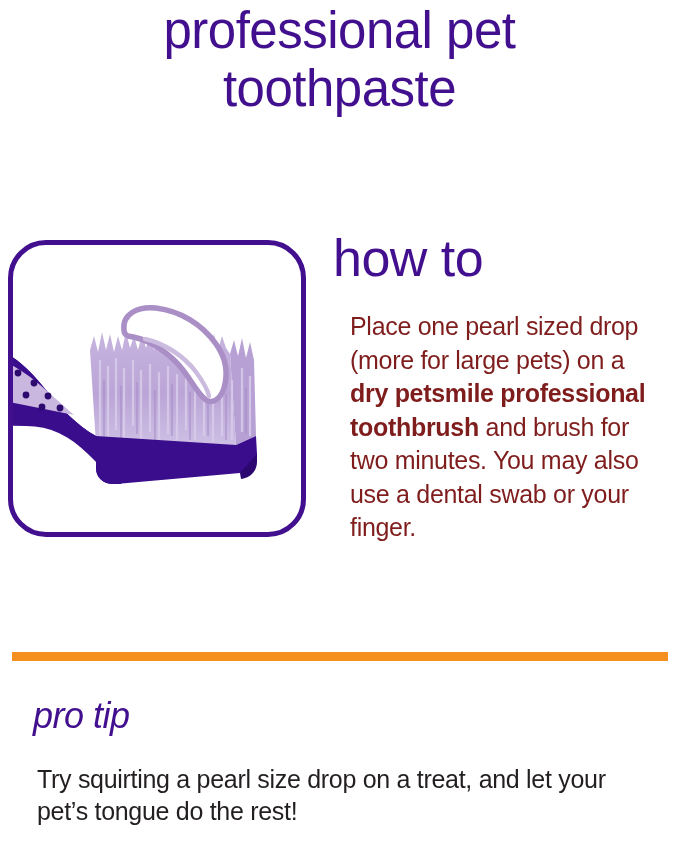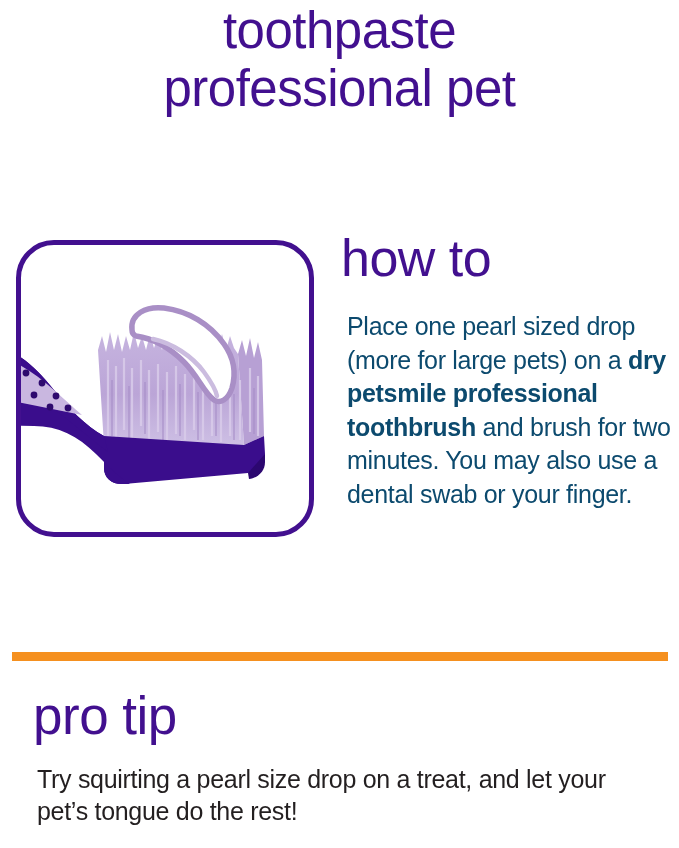--- a/index.html
+++ b/index.html
@@ -34,21 +34,21 @@
     font-weight: 400;
     font-size: 51px;
     line-height: 58px;
     letter-spacing: -0.5px;
   }
   .title-line { display: block; }
 
   
   .howto-section {
     position: absolute;
-    left: 8px;
+    left: 0;
     top: 228px;
     width: 537px;
     height: 330px;
   }
 
   .brush-frame {
     position: absolute;
     left: 8px;
     top: 12px;
     width: 298px;
@@ -79,24 +79,24 @@
     color: #42108F;
     font-size: 52px;
     line-height: 60px;
     font-weight: 400;
     letter-spacing: -0.5px;
     margin: 0;
     padding: 0;
   }
 
   .howto-body {
-    margin: 6px;
+    margin: 17px;
     padding: 0;
     margin-top: 22px;
-    color: #0c4a6e;
+    color: #7f1d1d;
     font-size: 25px;
     line-height: 33.5px;
     font-weight: 400;
     letter-spacing: -0.3px;
   }
   .howto-body b {
     font-weight: 700;
   }
 
   
@@ -111,44 +111,45 @@
 
   
   .protip-section {
     position: absolute;
     left: 33px;
     top: 685px;
     width: 620px;
   }
   .protip-heading {
     color: #42108F;
-    font-size: 53px;
+    font-size: 36px;
     line-height: 62px;
     font-weight: 400;
     letter-spacing: -0.5px;
     margin: 0;
+    font-style: italic;
   }
   .protip-body {
     margin: 4px;
     margin-top: 16px;
     color: #231F20;
     font-size: 25px;
     line-height: 32px;
     font-weight: 400;
     letter-spacing: -0.3px;
   }
 </style>
 </head>
 <body>
 
 <div class="page">
 
   <div class="title">
+    <span class="title-line">professional pet</span>
     <span class="title-line">toothpaste</span>
-    <span class="title-line">professional pet</span>
   </div>
 
   <div class="howto-section">
 
     <div class="brush-frame">
       <svg viewBox="0 0 310 300" xmlns="http://www.w3.org/2000/svg">
         <defs>
           <linearGradient id="bristleGrad" x1="0" y1="0" x2="0" y2="1">
             <stop offset="0%" stop-color="#C6B4DF"></stop>
             <stop offset="55%" stop-color="#BBA5D7"></stop>

